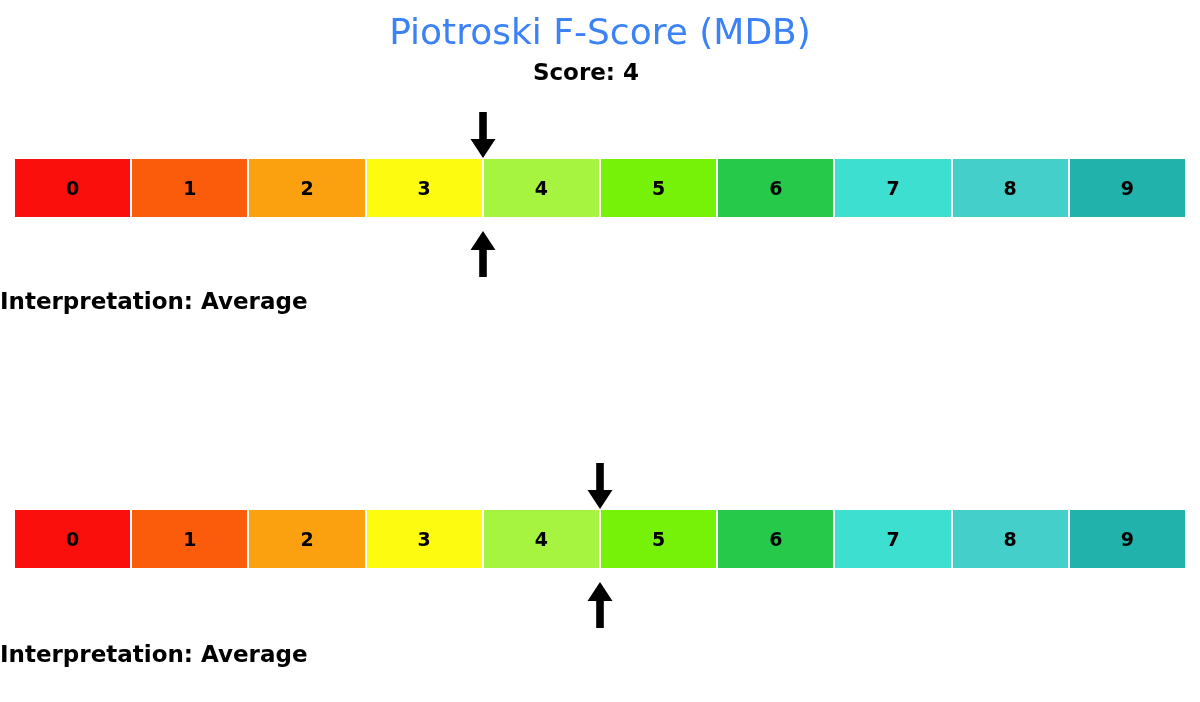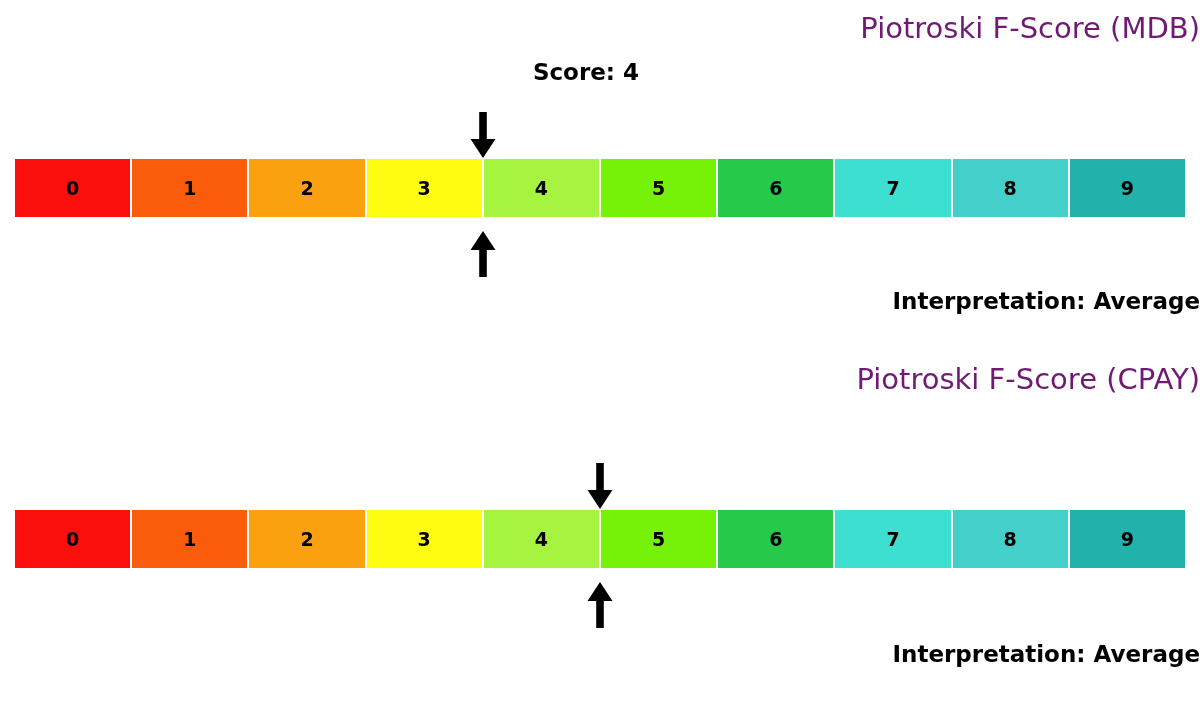--- a/index.html
+++ b/index.html
@@ -15,23 +15,23 @@
     overflow: hidden;
   }
 
   .gauge-block {
     position: absolute;
     left: 0;
     width: 1200px;
   }
 
   .gauge-title {
-    text-align: right;
-    color: #701a75;
-    font-size: 29px;
+    text-align: center;
+    color: #3b82f6;
+    font-size: 36px;
     font-weight: 400;
     letter-spacing: 0px;
     font-family: "DejaVu Sans", sans-serif;
     line-height: 1;
   }
 
   .score-label {
     text-align: center;
     color: #000000;
     font-size: 23px;
@@ -68,21 +68,21 @@
 
   .seg-label {
     color: #000000;
     font-size: 19px;
     font-weight: bold;
     font-family: "DejaVu Sans", sans-serif;
     line-height: 1;
   }
 
   .interp-label {
-    text-align: right;
+    text-align: left;
     color: #000000;
     font-size: 23px;
     font-weight: bold;
     font-family: "DejaVu Sans", sans-serif;
     line-height: 1;
   }
 
   
   #block-mdb { top: 0; height: 330px; }
   #title-mdb { position: absolute; top: 14px; left: 0; width: 1200px; }
@@ -153,21 +153,20 @@
     <svg width="34" height="46" viewBox="0 0 34 46" xmlns="http://www.w3.org/2000/svg">
       <path d="M17 0 L29.5 19 H20.8 V46 H13.2 V19 H4.5 Z" fill="#000000"></path>
     </svg>
   </div>
 
   <div class="interp-label" id="interp-mdb">Interpretation: Average</div>
 </div>
 
 <div class="gauge-block" id="block-cpay">
 
-  <div class="gauge-title" id="title-cpay">Piotroski F-Score (CPAY)</div>
 
 
   <div class="arrow-down" id="arrowdown-cpay" style="left: 583px;">
     <svg width="34" height="46" viewBox="0 0 34 46" xmlns="http://www.w3.org/2000/svg">
       <path d="M13.2 0 H20.8 V27 H29.5 L17 46 L4.5 27 H13.2 Z" fill="#000000"></path>
     </svg>
   </div>
 
   <div class="scale-bar" id="bar-cpay">
     <div class="seg" style="background: rgb(250, 15, 12);">

